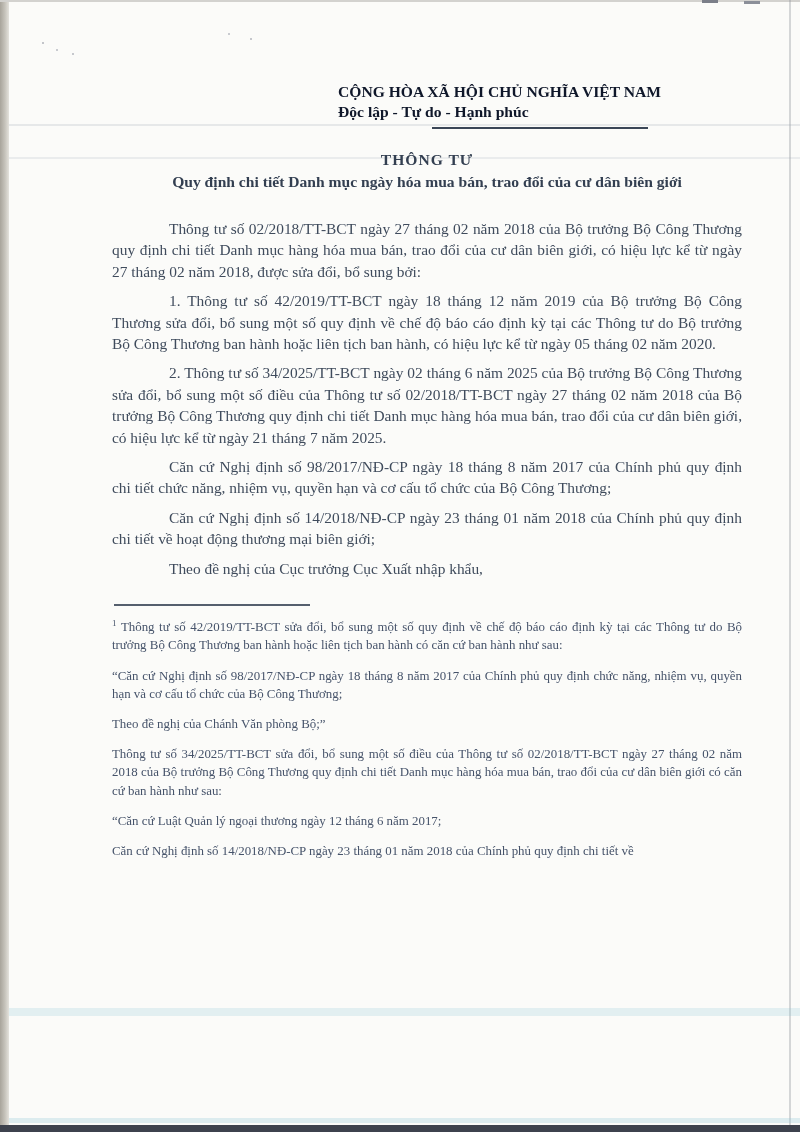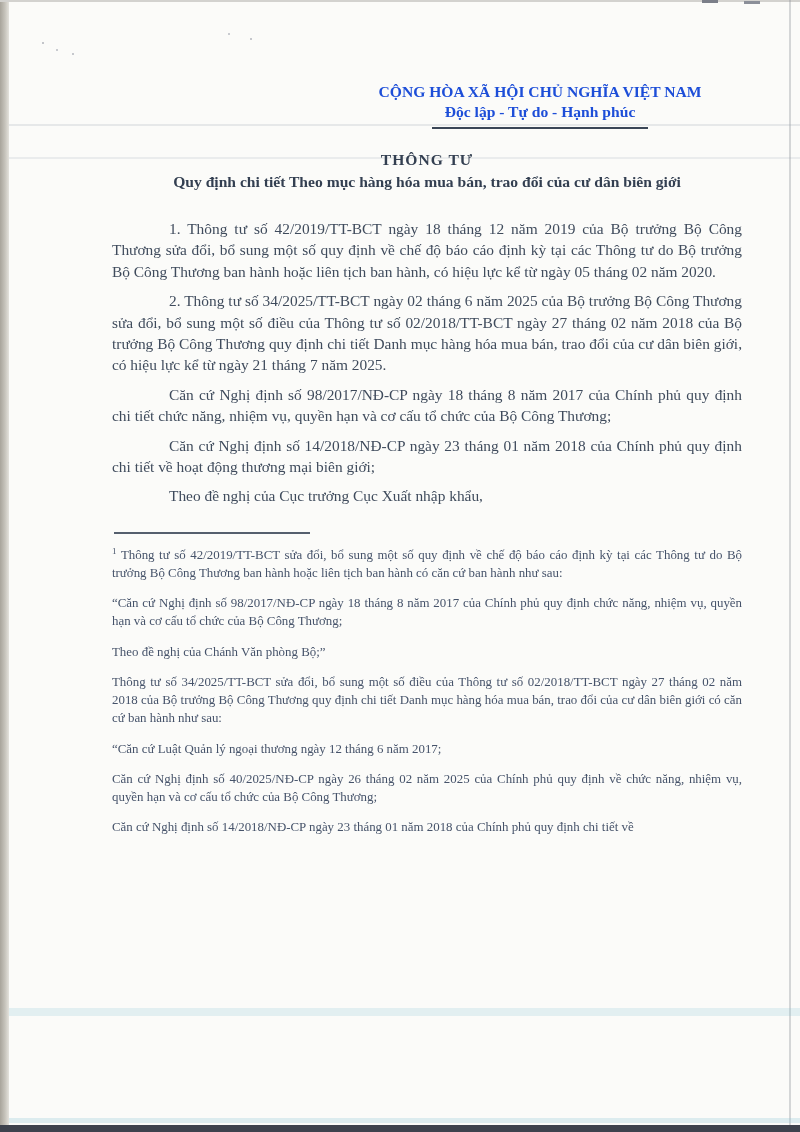--- a/index.html
+++ b/index.html
@@ -21,22 +21,22 @@
   .band-a{top:124px;height:2px;background:rgba(150,160,172,.20);}
   .band-b{top:157px;height:2px;background:rgba(150,160,172,.16);}
   .band-c{top:1008px;height:8px;background:rgba(135,195,212,.22);}
   .band-d{top:1118px;height:5px;background:rgba(140,198,214,.28);}
   .speckles{position:absolute;top:42px;left:42px;width:2px;height:2px;background:#c3c5ca;
     box-shadow:14px 7px 0 #c9cbd0,30px 11px 0 #c6c8cd,186px -9px 0 #c9cbd0,208px -4px 0 #c5c7cc;}
   .top-dashes{position:absolute;top:0;left:702px;width:16px;height:3px;background:#7b7f89;
     box-shadow:42px 1px 0 #8b8f99;}
   
   .content{position:relative;padding:82px 58px 0 112px;}
-  .nat-header{width:404px;margin-left:226px;text-align:center;
-    font-weight:700;color:#1d4ed8;font-size:15.6px;line-height:20px;}
+  .nat-header{width:404px;margin-left:226px;
+    font-weight:700;color:#0f172a;font-size:15.6px;line-height:20px;}
   .motto-underline{width:216px;height:0;border-top:2px solid #3a4656;margin:5px auto 0;}
   .doc-title{text-align:center;margin-top:22px;color:#333f51;}
   .doc-type{font-weight:700;font-size:15.6px;letter-spacing:1px;}
   .doc-subject{font-weight:700;font-size:15.6px;margin-top:4px;}
   .body-text{margin-top:27px;font-size:15.4px;line-height:21.4px;text-align:justify;}
   .body-text p{margin:0 0 8px;text-indent:57px;}
   .it{}
   sup{font-size:9px;line-height:0;}
   .footnote-sep{width:196px;height:0;border-top:2px solid #555f6e;margin:25px 0 0 2px;}
   .footnotes{margin-top:9px;font-size:12.9px;line-height:18.2px;text-align:justify;color:#46536a;}
@@ -61,37 +61,37 @@
   <div class="content">
 
     <div class="nat-header">
       <div>CỘNG HÒA XÃ HỘI CHỦ NGHĨA VIỆT NAM</div>
       <div>Độc lập - Tự do - Hạnh phúc</div>
       <div class="motto-underline"></div>
     </div>
 
     <div class="doc-title">
       <div class="doc-type">THÔNG TƯ</div>
-      <div class="doc-subject">Quy định chi tiết Theo mục hàng hóa mua bán, trao đổi của cư dân biên giới</div>
+      <div class="doc-subject">Quy định chi tiết Danh mục ngày hóa mua bán, trao đổi của cư dân biên giới</div>
     </div>
 
     <div class="body-text">
+      <p>Thông tư số 02/2018/TT-BCT ngày 27 tháng 02 năm 2018 của Bộ trưởng Bộ Công Thương quy định chi tiết Danh mục hàng hóa mua bán, trao đổi của cư dân biên giới, có hiệu lực kể từ ngày 27 tháng 02 năm 2018, được sửa đổi, bổ sung bởi:</p>
       <p>1. Thông tư số 42/2019/TT-BCT ngày 18 tháng 12 năm 2019 của Bộ trưởng Bộ Công Thương sửa đổi, bổ sung một số quy định về chế độ báo cáo định kỳ tại các Thông tư do Bộ trưởng Bộ Công Thương ban hành hoặc liên tịch ban hành, có hiệu lực kể từ ngày 05 tháng 02 năm 2020.</p>
       <p>2. Thông tư số 34/2025/TT-BCT ngày 02 tháng 6 năm 2025 của Bộ trưởng Bộ Công Thương sửa đổi, bổ sung một số điều của Thông tư số 02/2018/TT-BCT ngày 27 tháng 02 năm 2018 của Bộ trưởng Bộ Công Thương quy định chi tiết Danh mục hàng hóa mua bán, trao đổi của cư dân biên giới, có hiệu lực kể từ ngày 21 tháng 7 năm 2025.</p>
       <p class="it">Căn cứ Nghị định số 98/2017/NĐ-CP ngày 18 tháng 8 năm 2017 của Chính phủ quy định chi tiết chức năng, nhiệm vụ, quyền hạn và cơ cấu tổ chức của Bộ Công Thương;</p>
       <p class="it">Căn cứ Nghị định số 14/2018/NĐ-CP ngày 23 tháng 01 năm 2018 của Chính phủ quy định chi tiết về hoạt động thương mại biên giới;</p>
       <p class="it">Theo đề nghị của Cục trưởng Cục Xuất nhập khẩu,</p>
     </div>
 
     <div class="footnote-sep"></div>
 
     <div class="footnotes">
       <p><sup>1</sup> <span>Thông tư số 42/2019/TT-BCT sửa đổi, bổ sung một số quy định về chế độ báo cáo định kỳ tại các Thông tư do Bộ trưởng Bộ Công Thương ban hành hoặc liên tịch ban hành có căn cứ ban hành như sau:</span></p>
       <p class="it">“Căn cứ Nghị định số 98/2017/NĐ-CP ngày 18 tháng 8 năm 2017 của Chính phủ quy định chức năng, nhiệm vụ, quyền hạn và cơ cấu tổ chức của Bộ Công Thương;</p>
       <p class="it">Theo đề nghị của Chánh Văn phòng Bộ;”</p>
       <p>Thông tư số 34/2025/TT-BCT sửa đổi, bổ sung một số điều của Thông tư số 02/2018/TT-BCT ngày 27 tháng 02 năm 2018 của Bộ trưởng Bộ Công Thương quy định chi tiết Danh mục hàng hóa mua bán, trao đổi của cư dân biên giới có căn cứ ban hành như sau:</p>
       <p class="it">“Căn cứ Luật Quản lý ngoại thương ngày 12 tháng 6 năm 2017;</p>
-      <p class="it">Căn cứ Nghị định số 40/2025/NĐ-CP ngày 26 tháng 02 năm 2025 của Chính phủ quy định về chức năng, nhiệm vụ, quyền hạn và cơ cấu tổ chức của Bộ Công Thương;</p>
       <p class="it">Căn cứ Nghị định số 14/2018/NĐ-CP ngày 23 tháng 01 năm 2018 của Chính phủ quy định chi tiết về</p>
     </div>
 
   </div>
 </div>
 
 </body></html>

